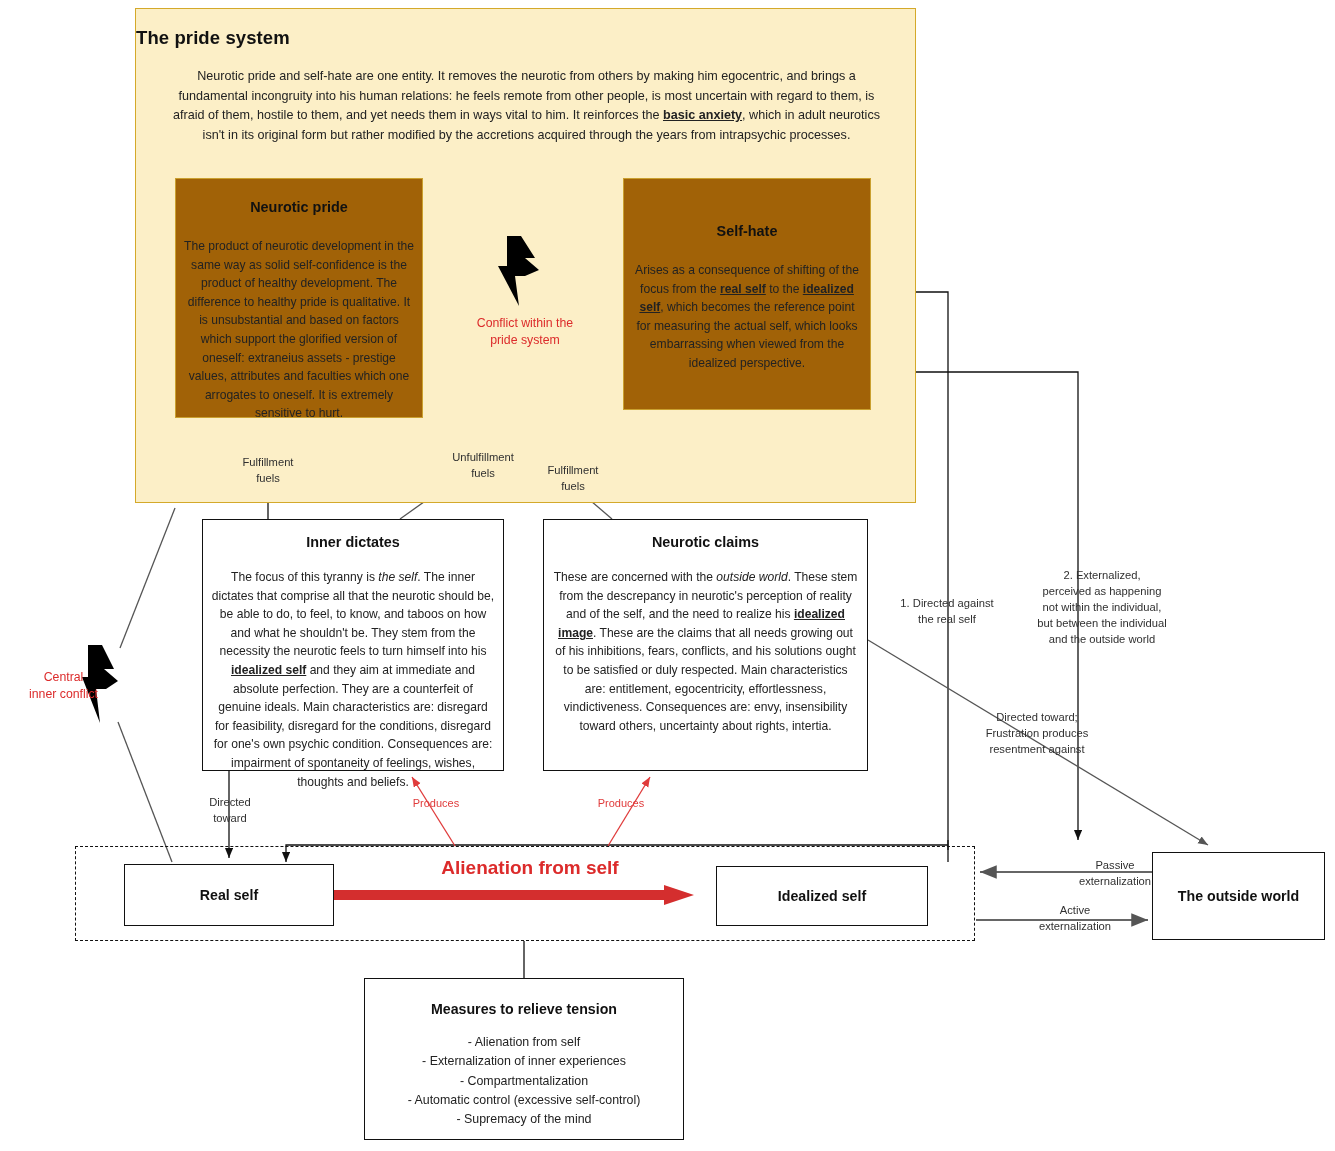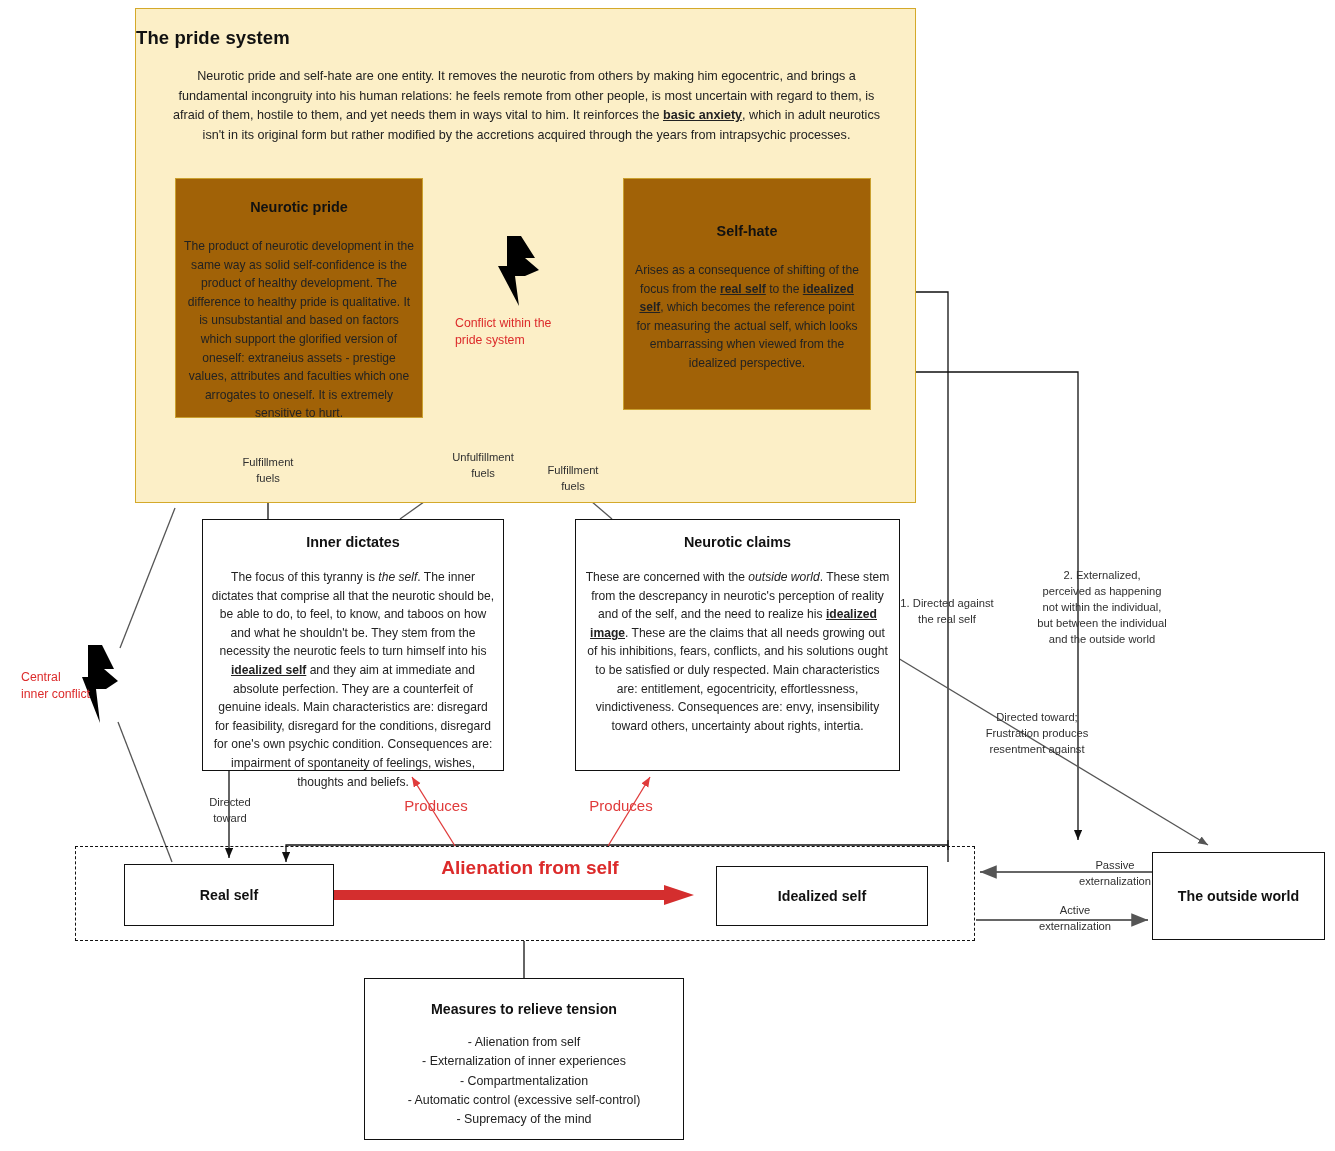--- a/index.html
+++ b/index.html
@@ -13,21 +13,21 @@
   .pride-body{position:absolute;left:30px;top:58px;width:721px;text-align:center;font-size:12.6px;line-height:1.55;color:#222;}
 
   .subbox{position:absolute;box-sizing:border-box;background:#a16207;border:1.2px solid #caa02f;}
   .np{left:175px;top:178px;width:248px;height:240px;}
   .sh{left:623px;top:178px;width:248px;height:232px;}
   .sub-title{position:absolute;left:0;top:0;width:100%;text-align:center;font-size:14.4px;font-weight:bold;color:#111;}
   .sub-body{position:absolute;left:8px;width:calc(100% - 16px);text-align:center;font-size:12.1px;line-height:1.54;color:#222;}
 
   .wbox{position:absolute;box-sizing:border-box;background:#ffffff;border:1.4px solid #111;}
   .indict{left:193px;top:519px;width:302px;height:252px;margin-left:9px;}
-  .nclaims{left:543px;top:519px;width:325px;height:252px;margin-left:32px;}
+  .nclaims{left:543px;top:519px;width:325px;height:252px;}
   .wbox .sub-title{top:14px;}
   .wbox .sub-body{top:48px;}
 
   .realself{left:124px;top:864px;width:210px;height:62px;}
   .idealself{left:716px;top:866px;width:212px;height:60px;}
   .outworld{left:1152px;top:852px;width:173px;height:88px;}
   .measures{left:364px;top:978px;width:320px;height:162px;}
   .node-label{position:absolute;left:0;top:0;width:100%;height:100%;display:flex;align-items:center;justify-content:center;font-size:14.2px;font-weight:bold;color:#111;}
 
   .measures .sub-title{top:22px;font-size:14.2px;}
@@ -35,36 +35,36 @@
 
   .dashed-region{position:absolute;left:75px;top:846px;width:900px;height:95px;border:1.8px dashed #111;box-sizing:border-box;background:transparent;}
 
   .alien-label{position:absolute;left:370px;top:857px;width:320px;text-align:center;font-size:19px;font-weight:bold;color:#dc2b2b;}
   .alien-arrow{position:absolute;left:334px;top:885px;width:360px;height:20px;}
 
   .bolt{position:absolute;}
   .bolt1{left:495px;top:236px;width:56px;height:70px;}
   .bolt2{left:80px;top:645px;width:46px;height:78px;}
 
-  .rlabel{position:absolute;font-size:12.3px;color:#dc2b2b;line-height:1.4;}
+  .rlabel{position:absolute;text-align:center;font-size:12.3px;color:#dc2b2b;line-height:1.4;}
   .conflict1{left:455px;top:315px;width:140px;}
   .conflict2{left:21px;top:669px;width:85px;}
 
   .glabel{position:absolute;text-align:center;font-size:11.2px;color:#303030;line-height:1.42;}
   .ff1{left:222px;top:455px;width:92px;}
   .uff{left:438px;top:450px;width:90px;}
   .ff2{left:528px;top:463px;width:90px;}
   .dir-toward{left:188px;top:795px;width:84px;}
   .dir-real{left:893px;top:596px;width:108px;}
   .ext2{left:1018px;top:568px;width:168px;text-align:center;}
   .dir-frust{left:972px;top:710px;width:130px;}
   .passive{left:1060px;top:858px;width:110px;}
   .active{left:1020px;top:903px;width:110px;}
 
-  .plabel{position:absolute;text-align:center;font-size:15px;color:#e03b3b;}
+  .plabel{position:absolute;text-align:center;font-size:11px;color:#e03b3b;}
   .prod1{left:398px;top:797px;width:76px;}
   .prod2{left:583px;top:797px;width:76px;}
 
   u{text-decoration:underline;}
   i{font-style:italic;}
 </style>
 </head>
 <body>
 
 <div id="stage">

